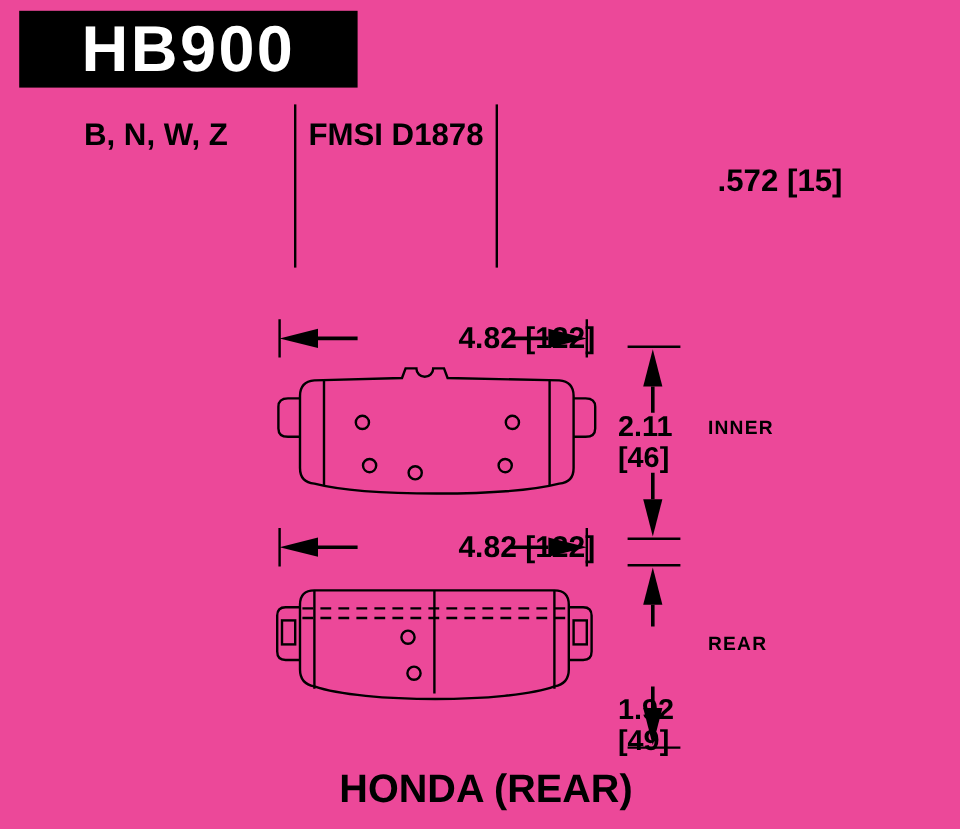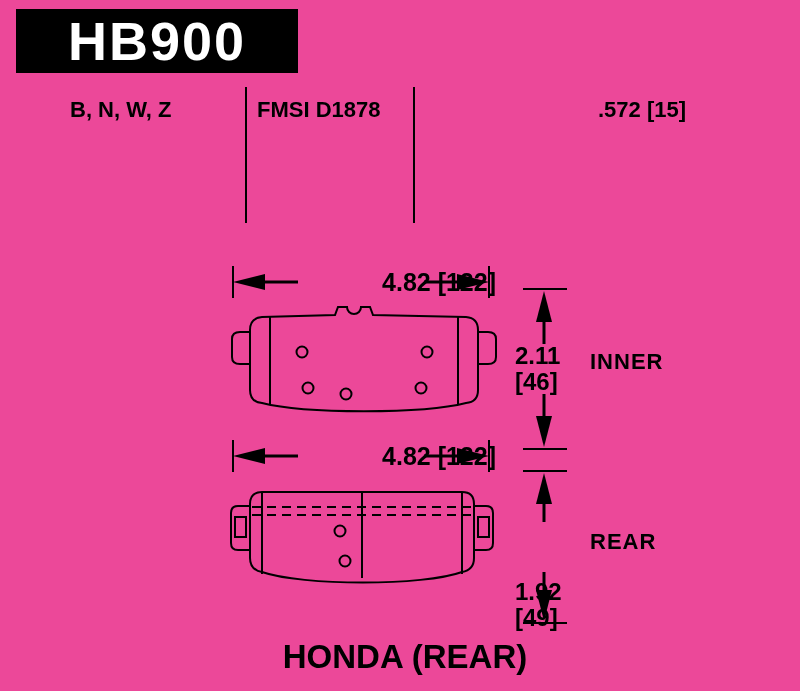--- a/index.html
+++ b/index.html
@@ -21,40 +21,40 @@
     background: #000000;
     display: flex; align-items: center; justify-content: center;
   }
   .part-box span {
     color: #ffffff;
     font-size: 54px;
     letter-spacing: 2px;
     line-height: 1;
   }
 
-  .spec-label { top: 97px; font-size: 22px; white-space: nowrap; }
+  .spec-label { top: 97px; font-size: 26px; white-space: nowrap; }
   .vdivider { top: 87px; width: 2px; height: 136px; background: #000000; }
 
   .hdim { width: 270px; height: 36px; }
   .hdim svg { position: absolute; left: 0; top: 0; }
   .hdim .dim-text {
     position: absolute; left: 0; top: 0; width: 100%;
     text-align: right; font-size: 25px; line-height: 36px;
     white-space: nowrap;
   }
 
   .vdim { width: 58px; }
   .vdim svg { position: absolute; left: 0; top: 0; }
   .vdim .dim-text {
     position: absolute; left: 0; width: 100%;
     font-size: 24px; line-height: 26px;
     white-space: nowrap;
   }
 
-  .pos-label { font-size: 22px; letter-spacing: 1px; white-space: nowrap; }
+  .pos-label { font-size: 16px; letter-spacing: 1px; white-space: nowrap; }
 
   .footer-label {
     left: 205px; top: 638px; width: 400px;
     text-align: center; font-size: 33px; white-space: nowrap;
   }
 
   svg .ln { stroke: #000000; stroke-width: 2; fill: none; }
   svg .ln3 { stroke: #000000; stroke-width: 3; fill: none; }
   svg .dash { stroke-dasharray: 9 6; }
   svg .ah { fill: #000000; stroke: none; }
@@ -65,21 +65,21 @@
 <div class="sheet">
 
   <div class="abs part-box">
     <span>HB900</span>
   </div>
 
   <div class="abs spec-label" style="left:70px;">B, N, W, Z</div>
   <div class="abs vdivider" style="left:245px;"></div>
   <div class="abs spec-label" style="left:257px;">FMSI D1878</div>
   <div class="abs vdivider" style="left:413px;"></div>
-  <div class="abs spec-label" style="left:598px;">.572 [15]</div>
+  <div class="abs spec-label" style="left:598px;margin-top:38px;">.572 [15]</div>
 
   <div class="abs hdim" style="left:226px; top:264px;">
     <svg width="270" height="36" viewBox="0 0 270 36">
       <line class="ln" x1="7" y1="2" x2="7" y2="34"></line>
       <line class="ln" x1="263" y1="2" x2="263" y2="34"></line>
       <polygon class="ah" points="7,18 39,10 39,26"></polygon>
       <line class="ln3" x1="39" y1="18" x2="72" y2="18"></line>
       <polygon class="ah" points="263,18 231,10 231,26"></polygon>
       <line class="ln3" x1="198" y1="18" x2="231" y2="18"></line>
     </svg>

